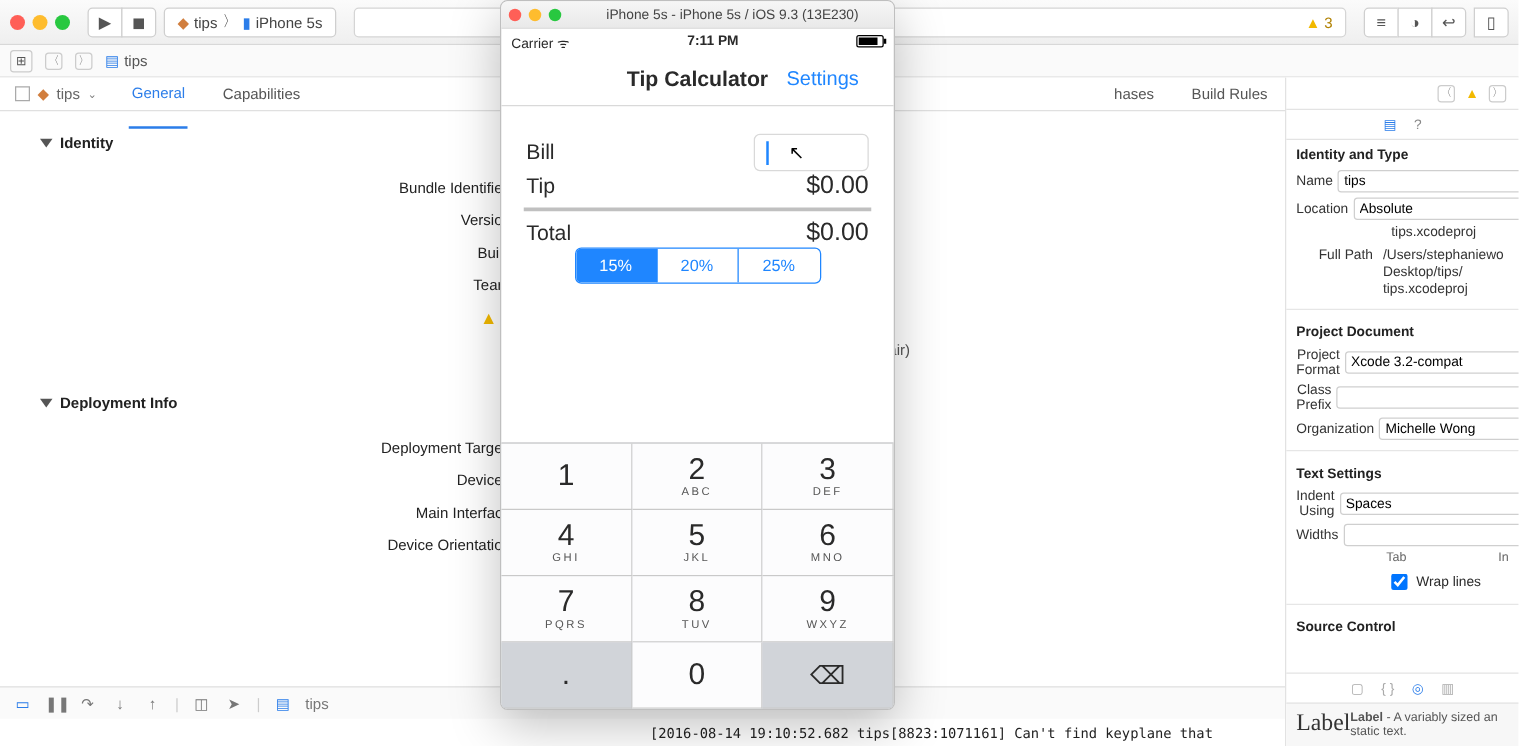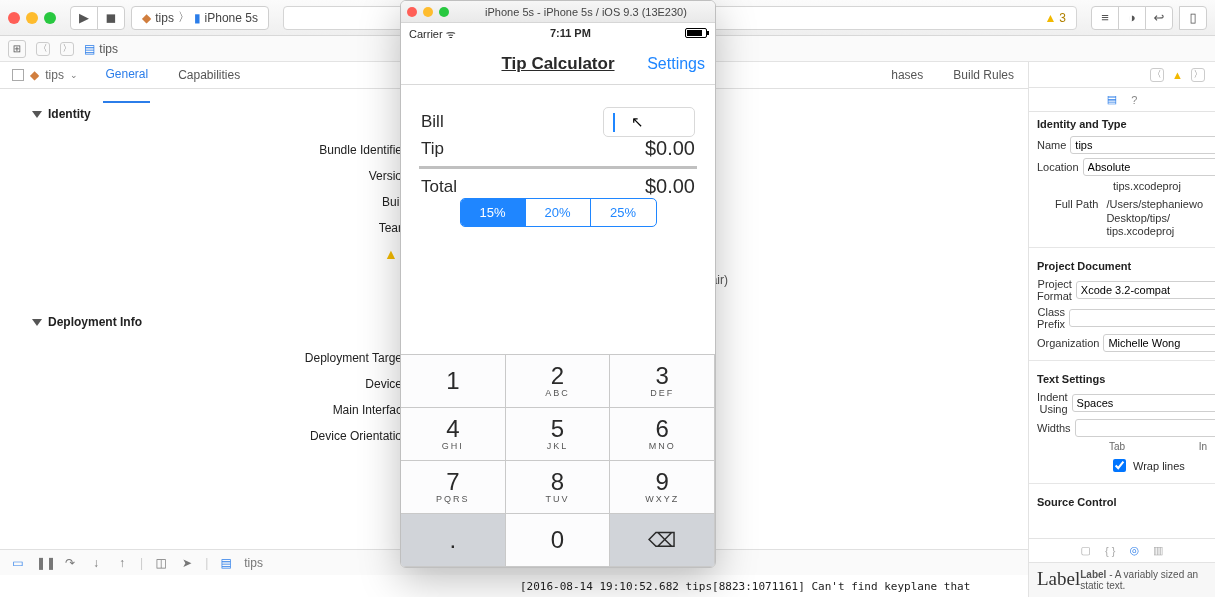--- a/index.html
+++ b/index.html
@@ -65,23 +65,23 @@
   .console-line{position:absolute;left:520px;bottom:4px;font:11px/1.2 Menlo,monospace;color:#222;white-space:nowrap;}
   
   .sim{position:absolute;left:400px;top:0;width:316px;height:568px;background:#fff;border:1px solid #bfbfbf;border-radius:6px;box-shadow:0 12px 40px rgba(0,0,0,.25);z-index:50;overflow:hidden;display:flex;flex-direction:column;}
   .sim-titlebar{height:22px;background:linear-gradient(#f6f6f6,#e9e9e9);border-bottom:1px solid #d6d6d6;display:flex;align-items:center;gap:6px;padding:0 6px;font-size:11px;color:#444;}
   .sim-titlebar .traffic .dot{width:10px;height:10px;}
   .sim-titlebar .title{flex:1;text-align:center;}
   .sim-status{height:20px;display:flex;align-items:center;justify-content:space-between;padding:0 8px;font-size:11px;}
   .sim-status .batt{width:22px;height:10px;border:1px solid #000;border-radius:2px;position:relative;}
   .sim-status .batt::after{content:"";position:absolute;right:-3px;top:2px;width:2px;height:4px;background:#000;}
   .sim-status .batt .fill{position:absolute;left:1px;top:1px;bottom:1px;width:15px;background:#000;}
-  .sim-nav{height:42px;border-bottom:1px solid #d9d9d9;display:flex;align-items:center;justify-content:center;position:relative;text-decoration:underline;}
+  .sim-nav{height:42px;border-bottom:1px solid #d9d9d9;display:flex;align-items:center;justify-content:center;position:relative;}
   .sim-nav .nav-title{font-size:17px;font-weight:600;}
-  .sim-nav .nav-right{position:absolute;right:10px;color:#1f86ff;font-size:16px;}
+  .sim-nav .nav-right{position:absolute;right:28px;color:#1f86ff;font-size:16px;}
   .sim-body{flex:1;padding:22px 20px 10px 20px;display:flex;flex-direction:column;}
   .sim-row{display:flex;align-items:center;justify-content:space-between;font-size:17px;}
   .bill-input{width:92px;height:30px;border:1px solid #d9d9d9;border-radius:5px;text-align:right;padding-right:6px;font-size:16px;outline:none;position:relative;}
   .caret{position:absolute;width:2px;height:19px;background:#1f86ff;left:10px;top:6px;}
   .cursor-arrow{position:absolute;font-size:15px;color:#000;}
   .hr{height:3px;background:#c0c0c0;margin:6px -2px;}
   .seg{display:flex;border:1px solid #1f86ff;border-radius:5px;overflow:hidden;height:29px;align-self:center;}
   .seg div{width:65px;display:flex;align-items:center;justify-content:center;font-size:13px;color:#1f86ff;border-right:1px solid #1f86ff;}
   .seg div:last-child{border-right:none;}
   .seg div.on{background:#1f86ff;color:#fff;}

